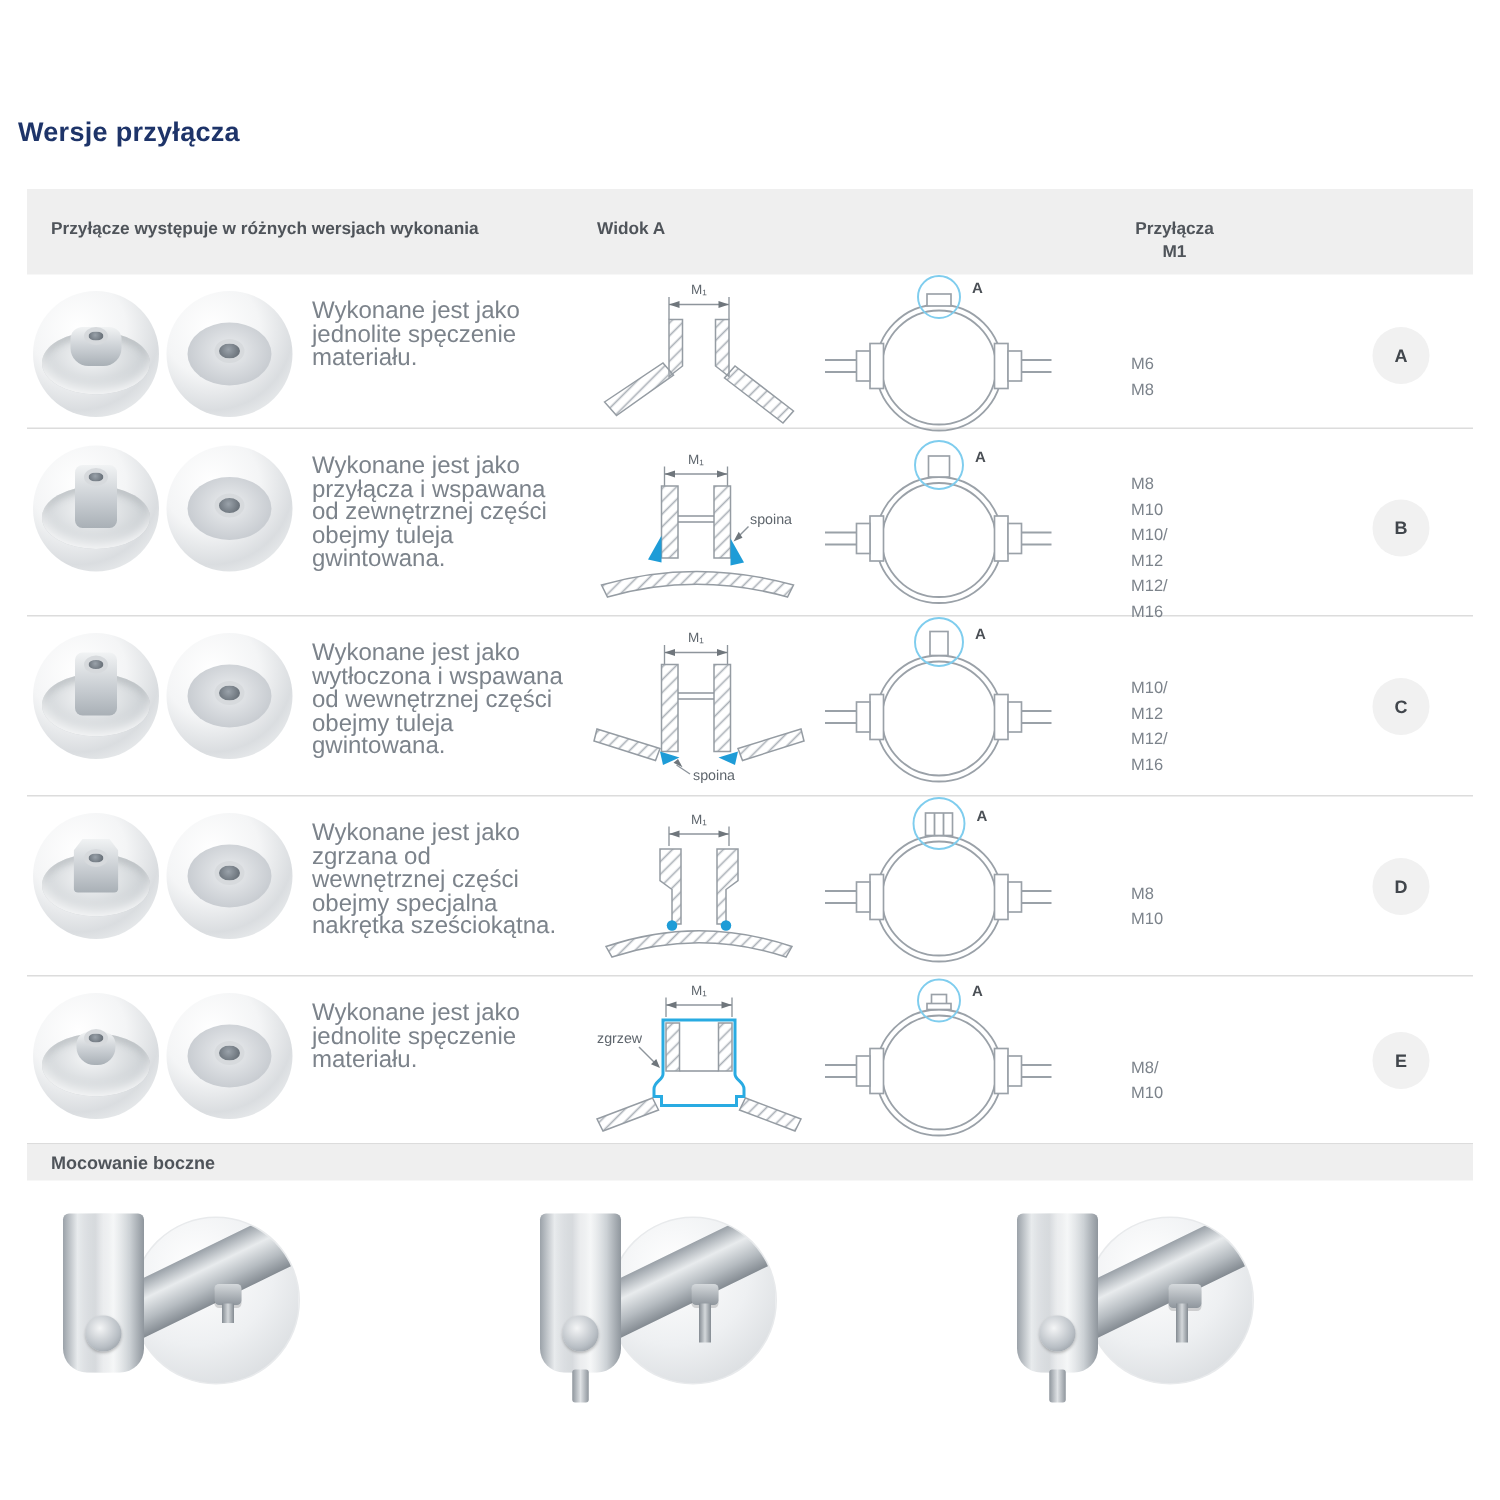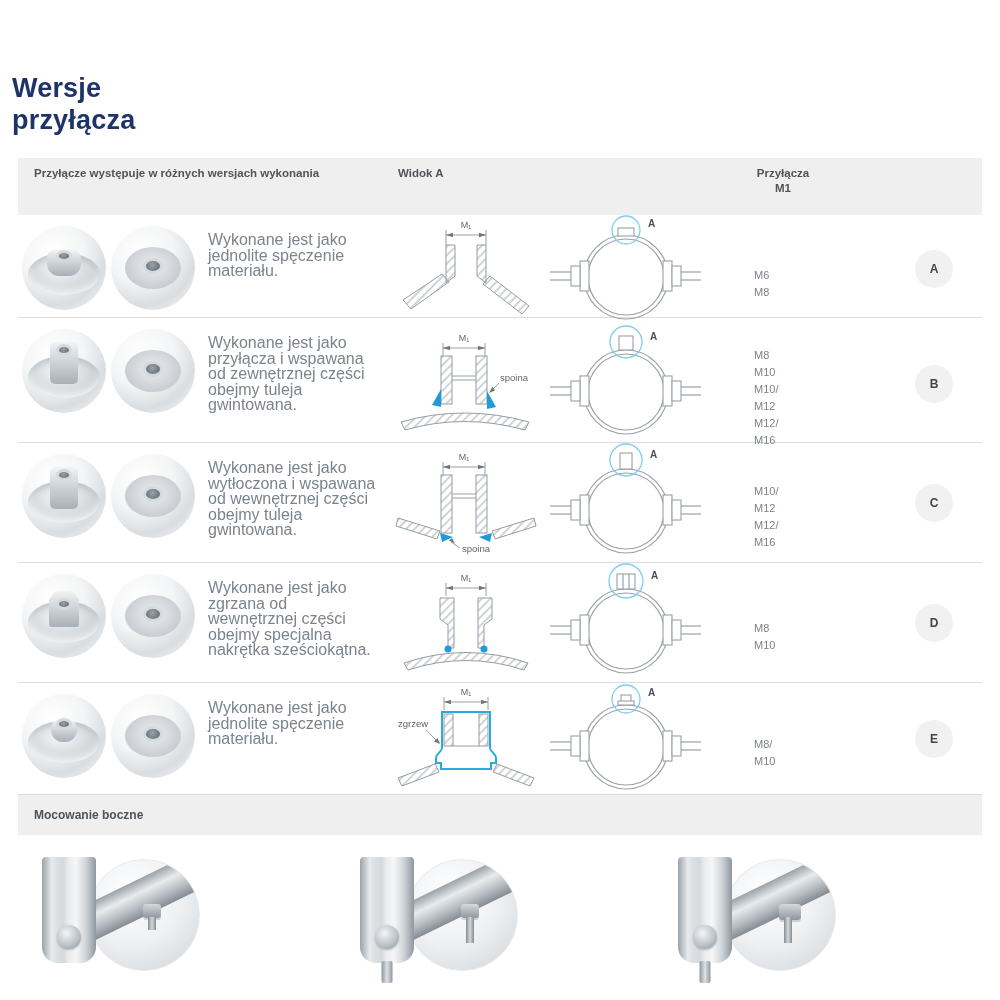--- a/index.html
+++ b/index.html
@@ -1,24 +1,24 @@
 <!DOCTYPE html>
 <html><head>
 <meta charset="utf-8">
 <style>
   * { margin:0; padding:0; box-sizing:border-box; }
   html,body { background:#ffffff; width:1000px; }
   body { font-family:"Liberation Sans","DejaVu Sans",sans-serif; color:#7c838b; }
   .page { width:1000px; height:1000px; padding:0 18px; overflow:hidden; }
 
-  .title { margin:72px 0 0 -6px; width:170px; font-size:27px; line-height:32px;
+  .title { margin:72px 0 0 -6px; width:170px; font-size:18px; line-height:32px;
            font-weight:800; color:#1e3469; letter-spacing:.2px; }
 
   
-  .thead { margin-top:22px; background:#efefef; height:57px; padding-top:8px;
+  .thead { margin-top:22px; background:#efefef; height:57px; padding-top:20px;
            display:grid; grid-template-columns:380px 300px 170px 1fr; }
   .th { font-size:11.5px; font-weight:600; color:#4f545a; line-height:15px; }
   .th-desc { padding-left:16px; }
   .th-m1, .th-ver { text-align:center; white-space:pre-line; }
 
   
   .row { display:grid; grid-template-columns:180px 198px 140px 178px 158px 1fr; }
   .row { border-bottom:1px solid #dcdcdc; }
   .row:last-of-type { border-bottom:none; }
   .r1{height:103px} .r2{height:125px} .r3{height:120px} .r4{height:120px} .r5{height:112px}
@@ -62,21 +62,21 @@
   .hl { fill:none; stroke:#7fcdee; stroke-width:1.3; }
   .viewtext { font-size:10px; font-weight:600; fill:#4a4f55; }
 
   .m1 { align-self:center; padding-left:40px; font-size:11px; line-height:17px;
         color:#7c838b; white-space:pre-line;margin-top:29px; }
   .version { align-self:center; display:flex; justify-content:center; padding-left:14px; }
   .badge { width:38px; height:38px; border-radius:50%; background:#f1f1f1; color:#41464c;
            font-size:12px; font-weight:700; display:flex; align-items:center; justify-content:center; }
 
   
-  .section-bar { background:#efefef; height:40px; display:flex; align-items:center; padding-left:16px; }
+  .section-bar { background:#efefef; height:24px; display:flex; align-items:center; padding-left:16px; }
   .section-title { font-size:12px; font-weight:600; color:#4f545a; }
   .side-photos { display:flex; gap:18px; padding:16px 0 0 24px; }
   .pair { display:flex; width:300px; }
   .strap { width:54px; height:106px; margin-top:6px; position:relative; z-index:2; flex:0 0 auto;
            border-radius:4px 4px 16px 16px;
            background:linear-gradient(90deg,#9ba2a9 0%,#e8ebed 18%,#c2c7cc 40%,#f1f3f4 62%,#cdd2d6 82%,#8f969d 100%); }
   .strap::before { content:''; position:absolute; left:10px; top:0; width:34px; height:100%;
            background:linear-gradient(90deg,rgba(255,255,255,0),rgba(255,255,255,.5) 50%,rgba(255,255,255,0)); }
   .strap-bolt { position:absolute; left:50%; bottom:14px; transform:translateX(-50%); width:24px; height:24px;
            border-radius:50%; box-shadow:0 1px 2px rgba(0,0,0,.25);

